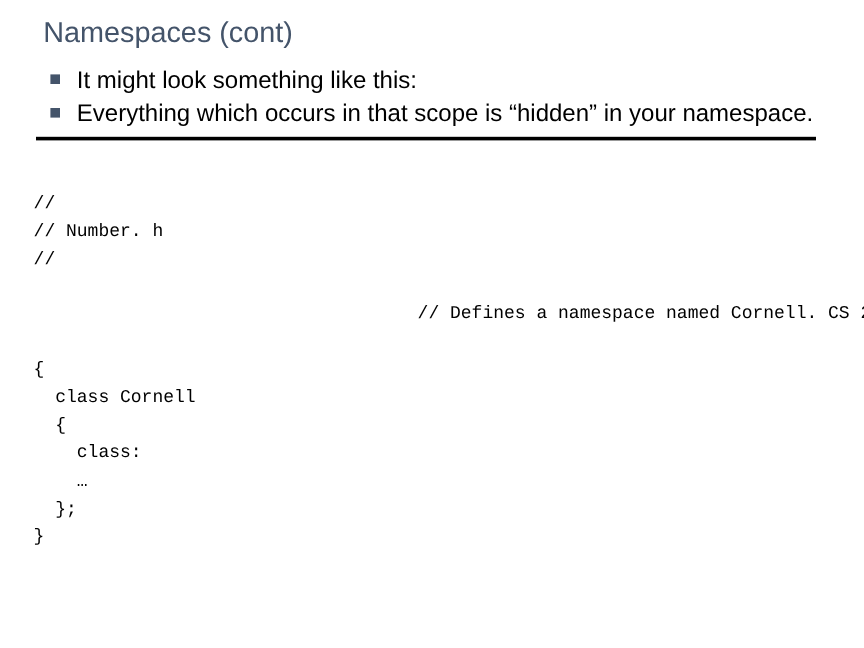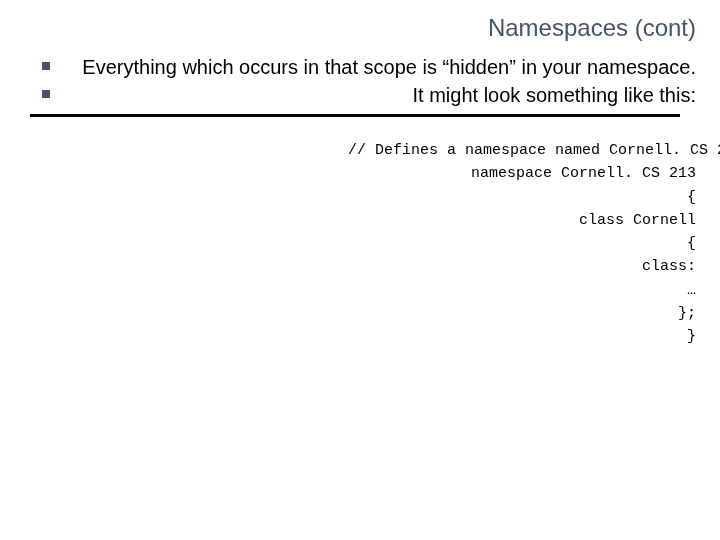--- a/index.html
+++ b/index.html
@@ -11,21 +11,20 @@
     font-family: Arial, Helvetica, sans-serif;
     color: #000;
     overflow: hidden;
   }
   .slide {
     position: relative;
     width: 720px;
     height: 488px;
     box-sizing: border-box;
     padding: 14px 24px 24px 24px;
-    text-align: right;
   }
   .title {
     color: #44546a;
     font-size: 24px;
     font-weight: 400;
     margin: 0 0 12px 12px;
   }
   .bullets {
     margin: 0 0 6px 0;
     padding: 0 0 0 12px;
@@ -76,29 +75,34 @@
   }
 </style>
 </head>
 <body>
 
 <div class="slide">
 
   <h1 class="title">Namespaces (cont)</h1>
 
   <ul class="bullets">
+    <li>It might look something like this:</li>
     <li>Everything which occurs in that scope is “hidden” in  your namespace.</li>
-    <li>It might look something like this:</li>
   </ul>
 
   <div class="hr"></div>
 
+  <div class="code-area">
+<span>//</span>
+<span>// Number. h</span>
+<span>//</span>
+</div>
 
   <div class="code-area block2">
-<span>namespace Cornell. CS 213</span><span class="code-comment-right">// Defines a namespace named Cornell. CS 213</span>
+<span class="code-comment-right">// Defines a namespace named Cornell. CS 213</span>
 <span>{</span>
 <span>  class Cornell</span>
 <span>  {</span>
 <span>    class:</span>
 <span>    …</span>
 <span>  };</span>
 <span>}</span>
 </div>
 
 </div>

